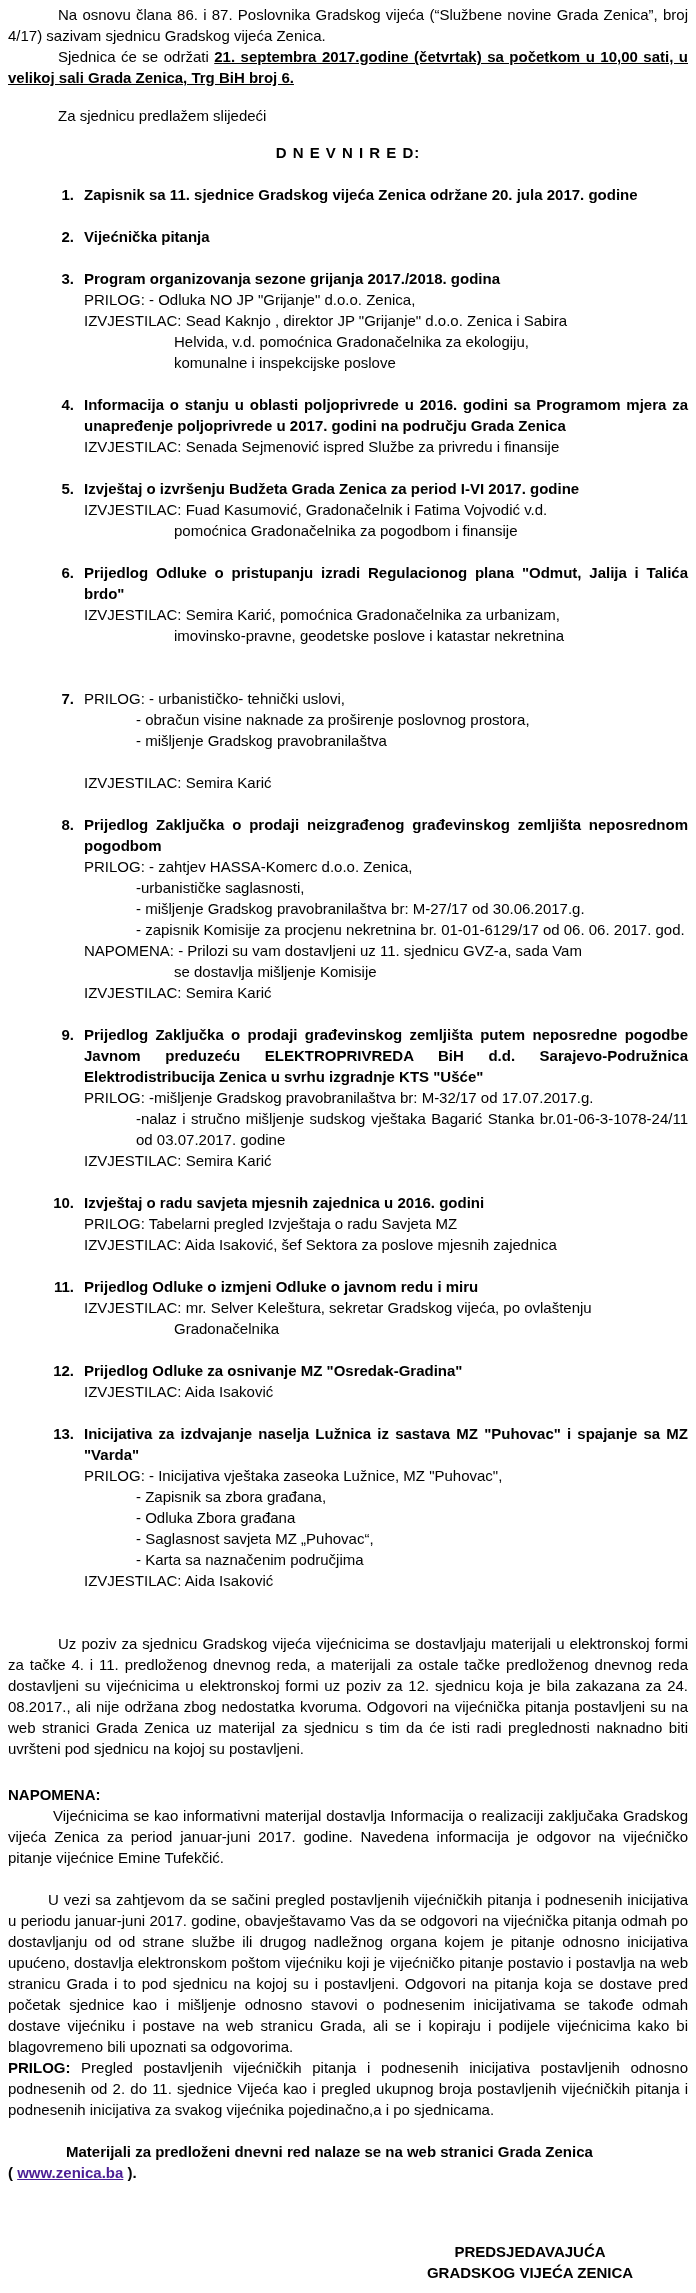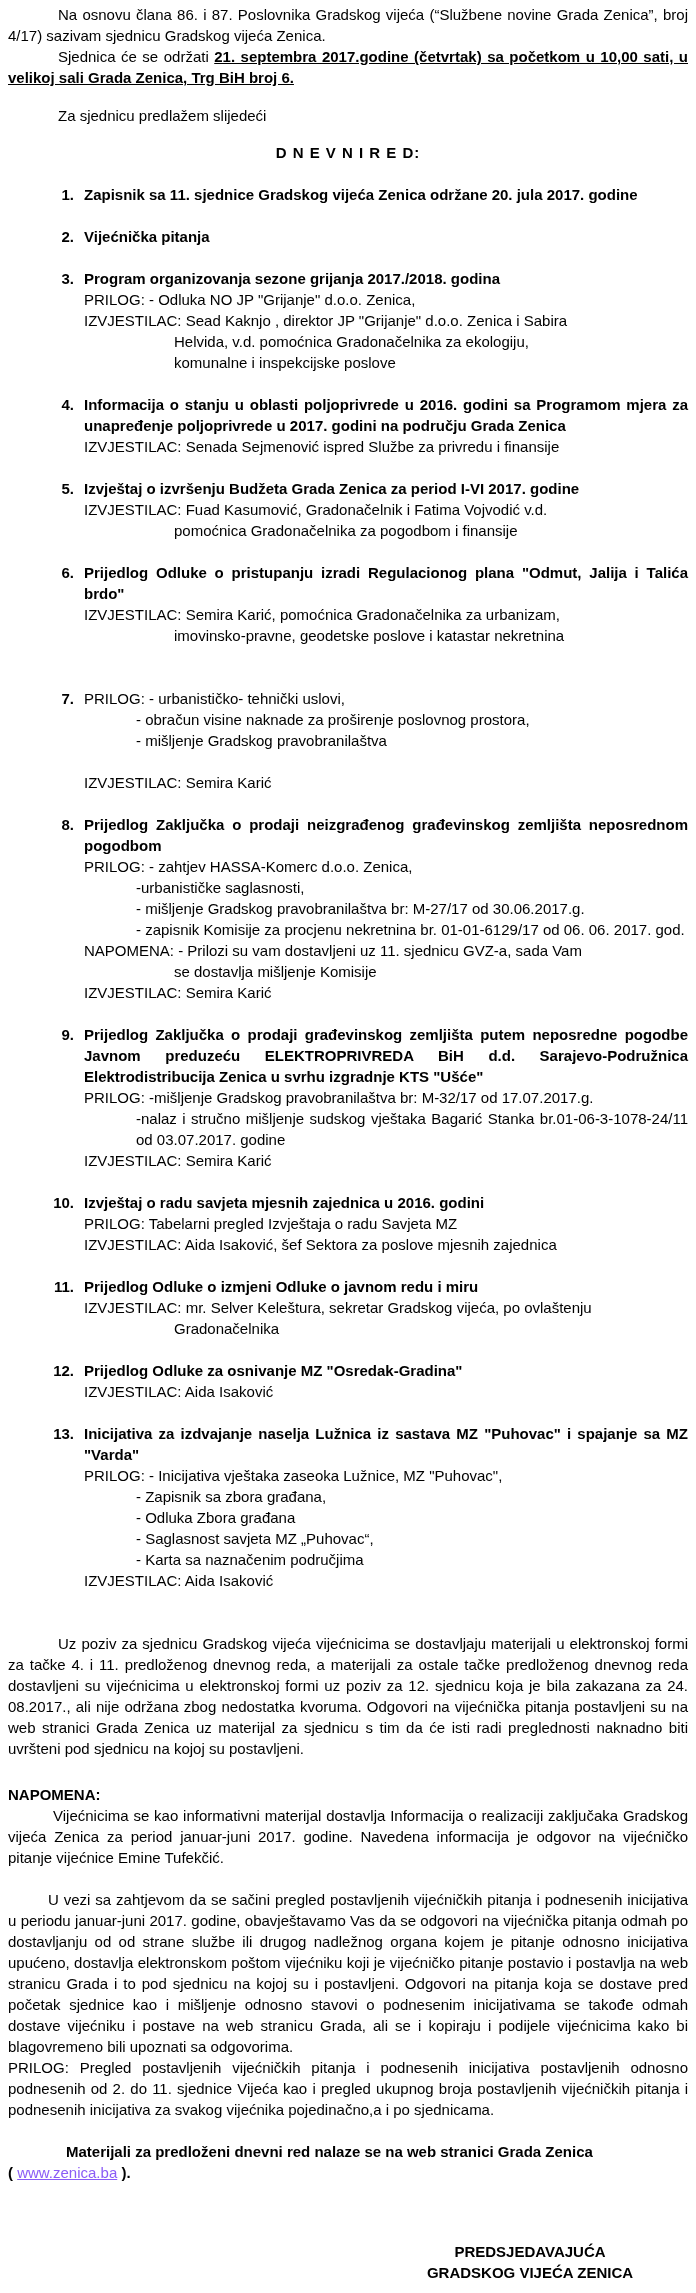--- a/index.html
+++ b/index.html
@@ -9,21 +9,21 @@
     box-sizing:border-box;
     background:#ffffff;
     color:#000000;
     font-family:"Liberation Sans", sans-serif;
     font-size:15px;
     line-height:21px;
     padding:4px 8px 30px 8px;
   }
   p{margin:0;}
   .just{text-align:justify;}
-  .b{font-weight:normal;margin-top:8px;}
+  .b{font-weight:bold;margin-top:8px;}
   .bu{font-weight:bold;text-decoration:underline;}
   .ti{text-indent:50px;}
   .p3{margin-top:17px;text-indent:50px;}
   .heading{
     text-align:center;
     font-weight:bold;
     margin-top:16px;
     letter-spacing:1px;
   }
   .agenda{margin-top:21px;}
@@ -50,23 +50,23 @@
   .napomena-text{text-align:justify;text-indent:45px;}
   .closing-p2{margin-top:21px;text-align:justify;text-indent:40px;}
   .prilog-para{text-align:justify;}
   .materials{
     margin-top:21px;
     text-align:justify;
     text-indent:58px;
     font-weight:bold;
   }
   .link{
-    color:#8b5cf6;
+    color:#4c1d95;
     text-decoration:underline;
-    font-weight:normal;
+    font-weight:bold;
     cursor:pointer;
   }
   .signature{
     margin:58px 30px 0 auto;
     width:256px;
     text-align:center;
     font-weight:bold;
   }
 </style>
 </head>

